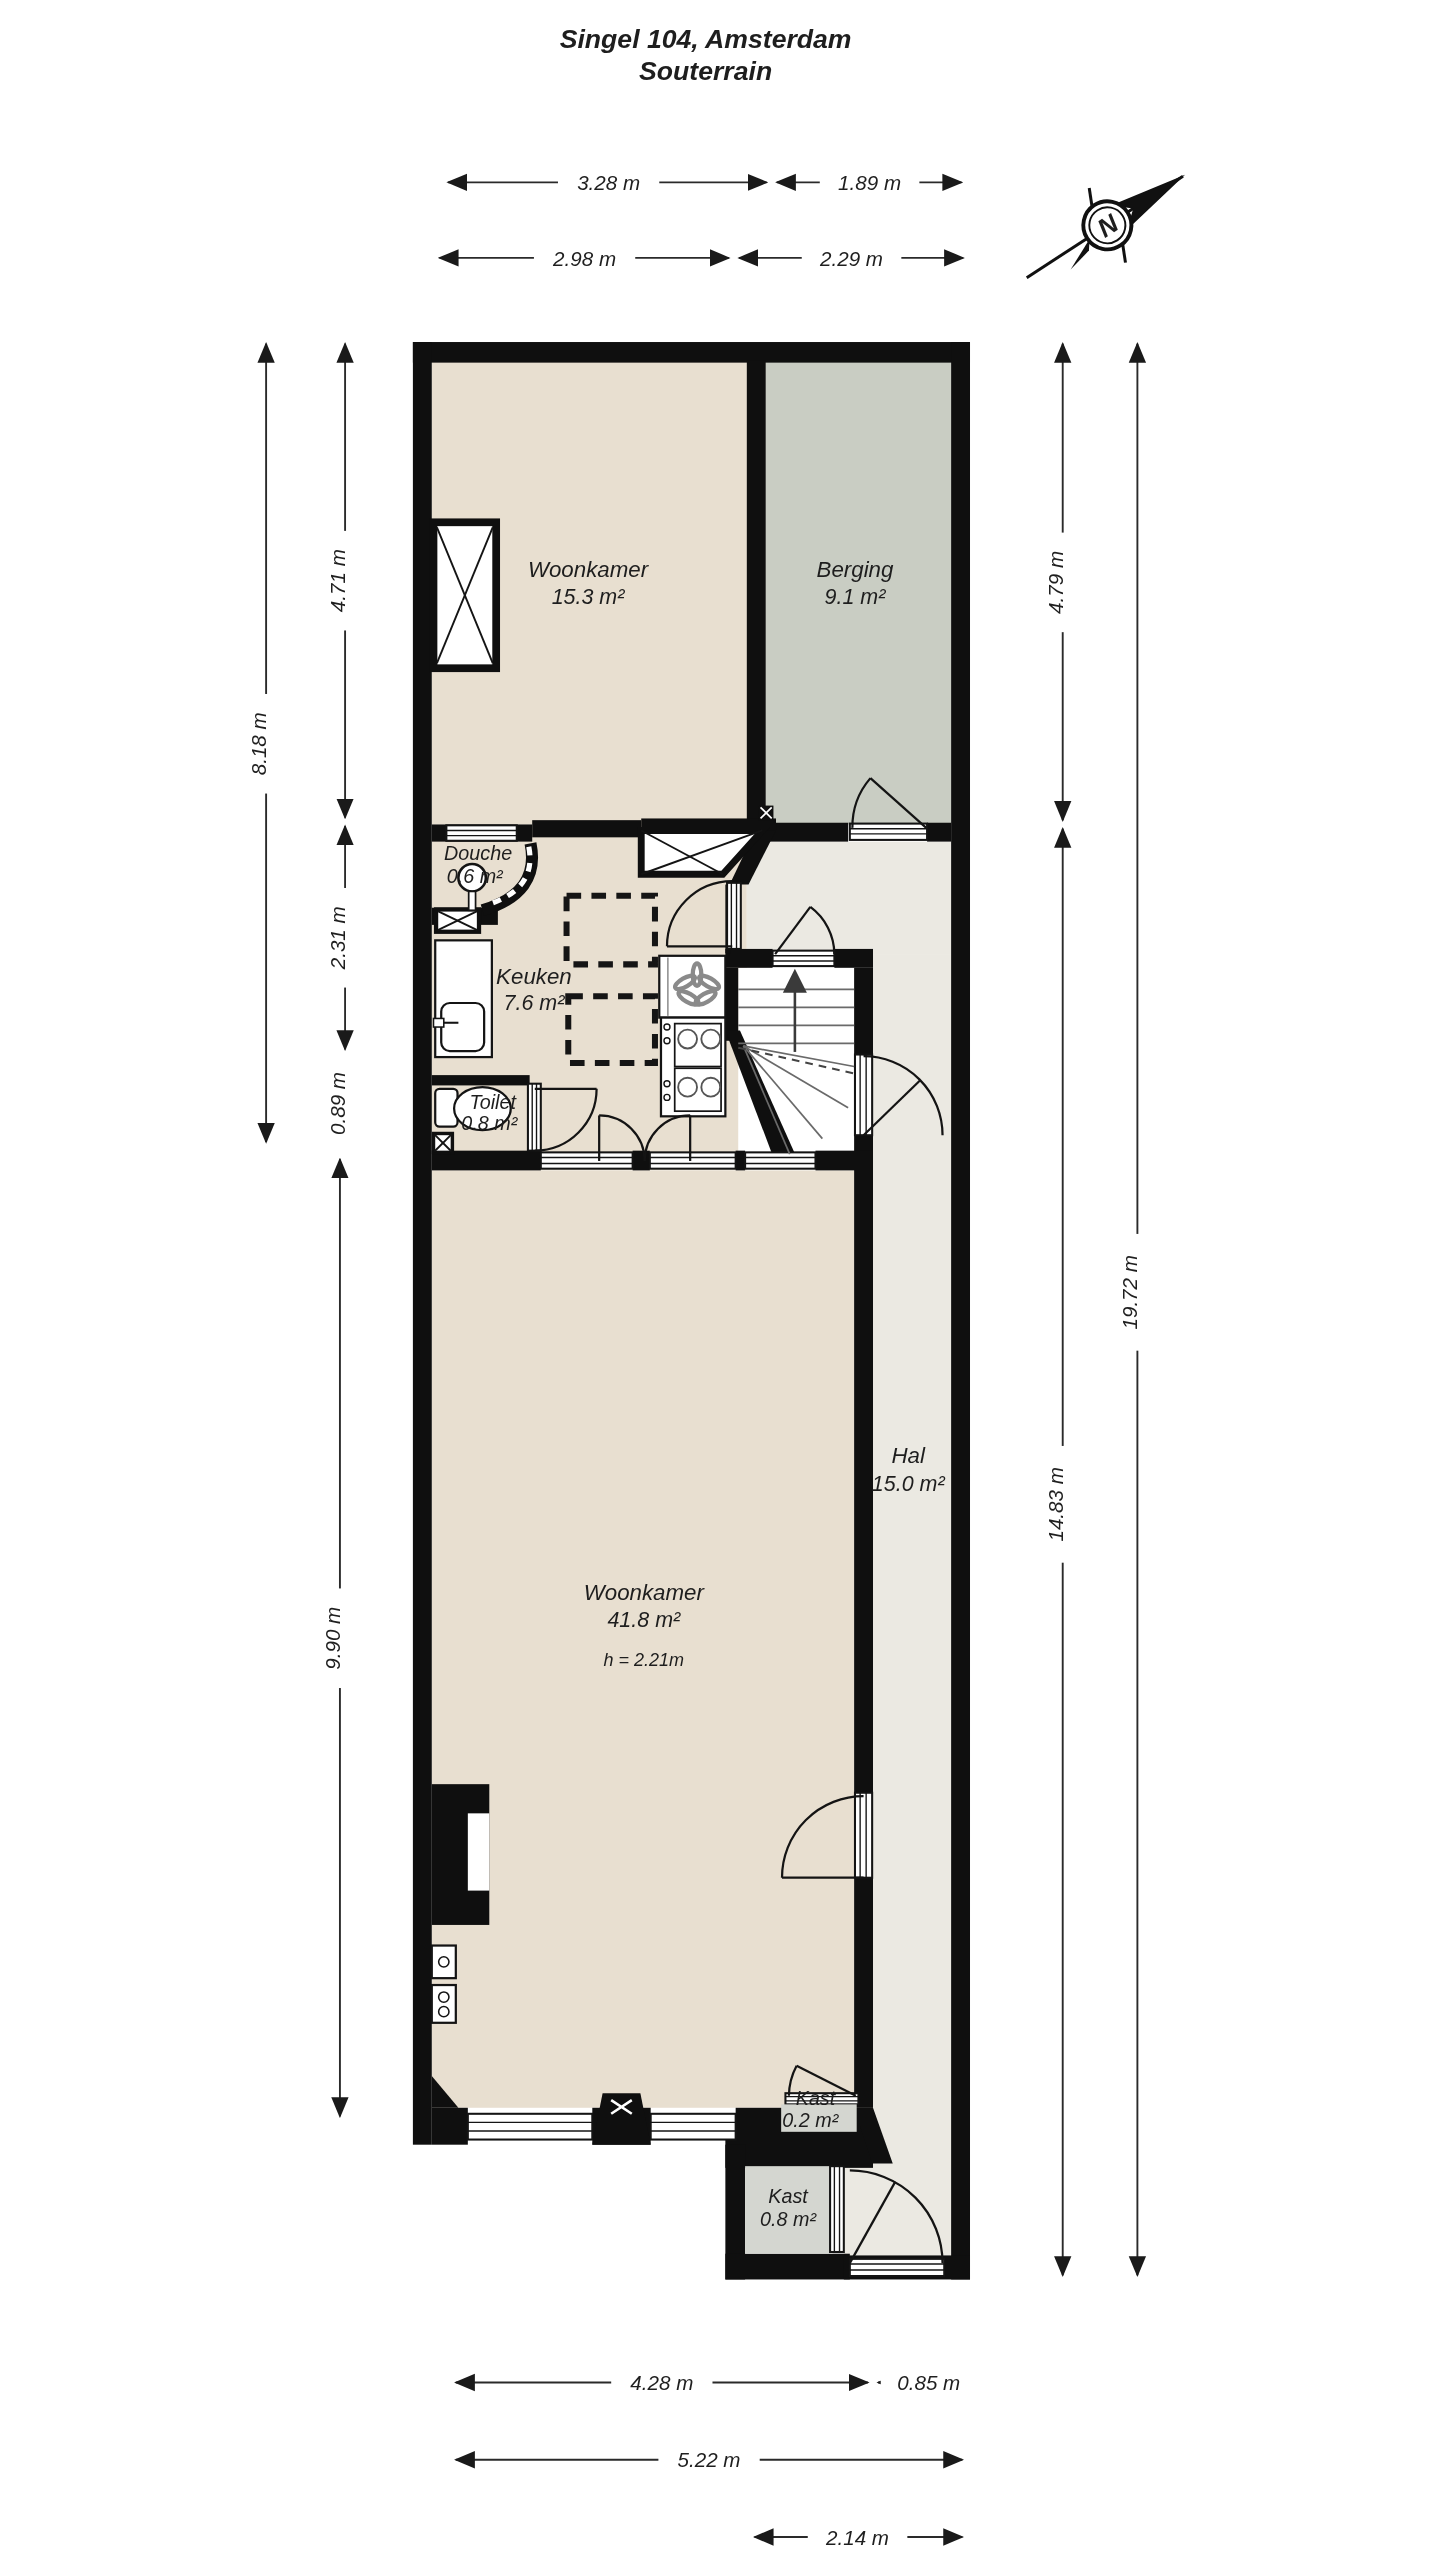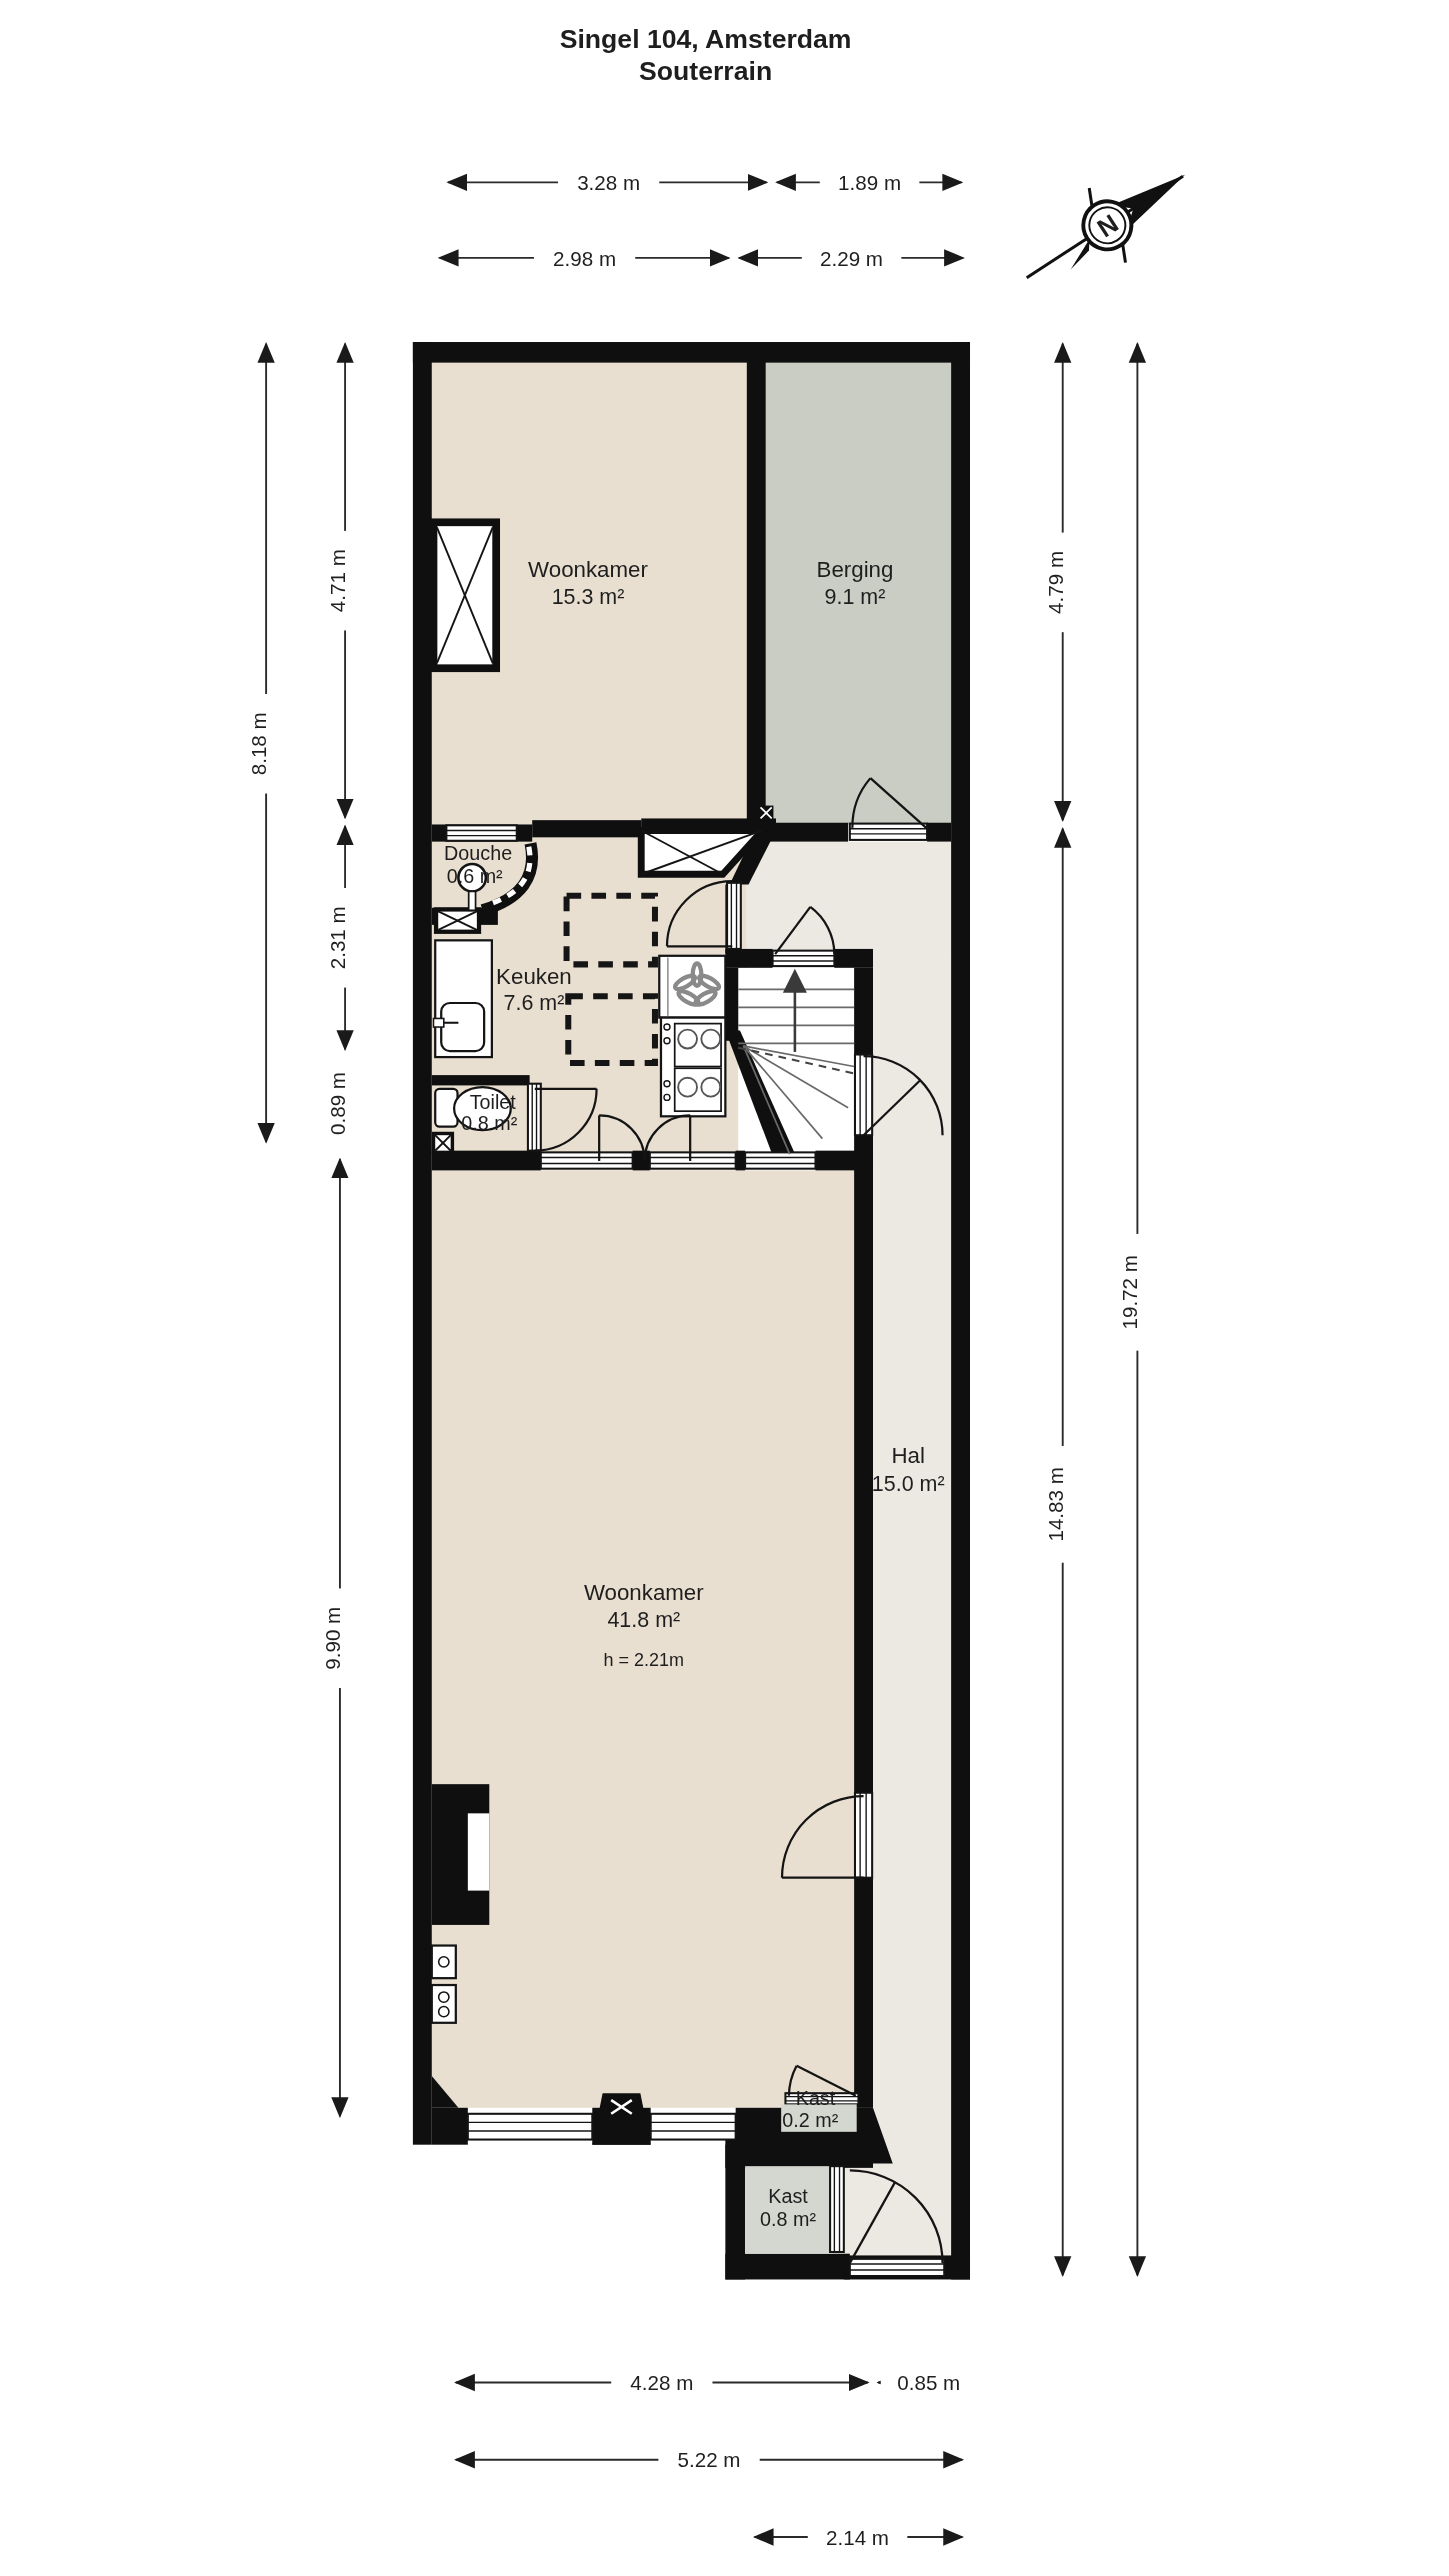--- a/index.html
+++ b/index.html
@@ -1,17 +1,17 @@
 <!DOCTYPE html>
 <html style="font-size:13.7px"><head>
 <meta charset="utf-8">
 <style>
   html,body{margin:0;padding:0;background:#ffffff;}
   .page{position:relative;width:1449px;height:2576px;background:#ffffff;overflow:hidden;
-        font-family:"Liberation Sans", sans-serif;}
+        font-family:"Liberation Sans", sans-serif;font-style:italic;}
   svg{display:block;}
   text{font-family:"Liberation Sans", sans-serif;fill:#1e1e1e;}
   .title-line{font-size:31px;font-weight:bold;text-anchor:middle;}
   .room-name{font-size:26px;text-anchor:middle;}
   .room-area{font-size:25px;text-anchor:middle;}
   .room-name-sm{font-size:23px;text-anchor:middle;}
   .room-area-sm{font-size:23px;text-anchor:middle;}
   .height-note{font-size:21px;text-anchor:middle;}
   .dim-label{font-size:24px;fill:#1f1f1f;text-anchor:middle;}
   .wall{fill:#0f0f0f;stroke:none;}

